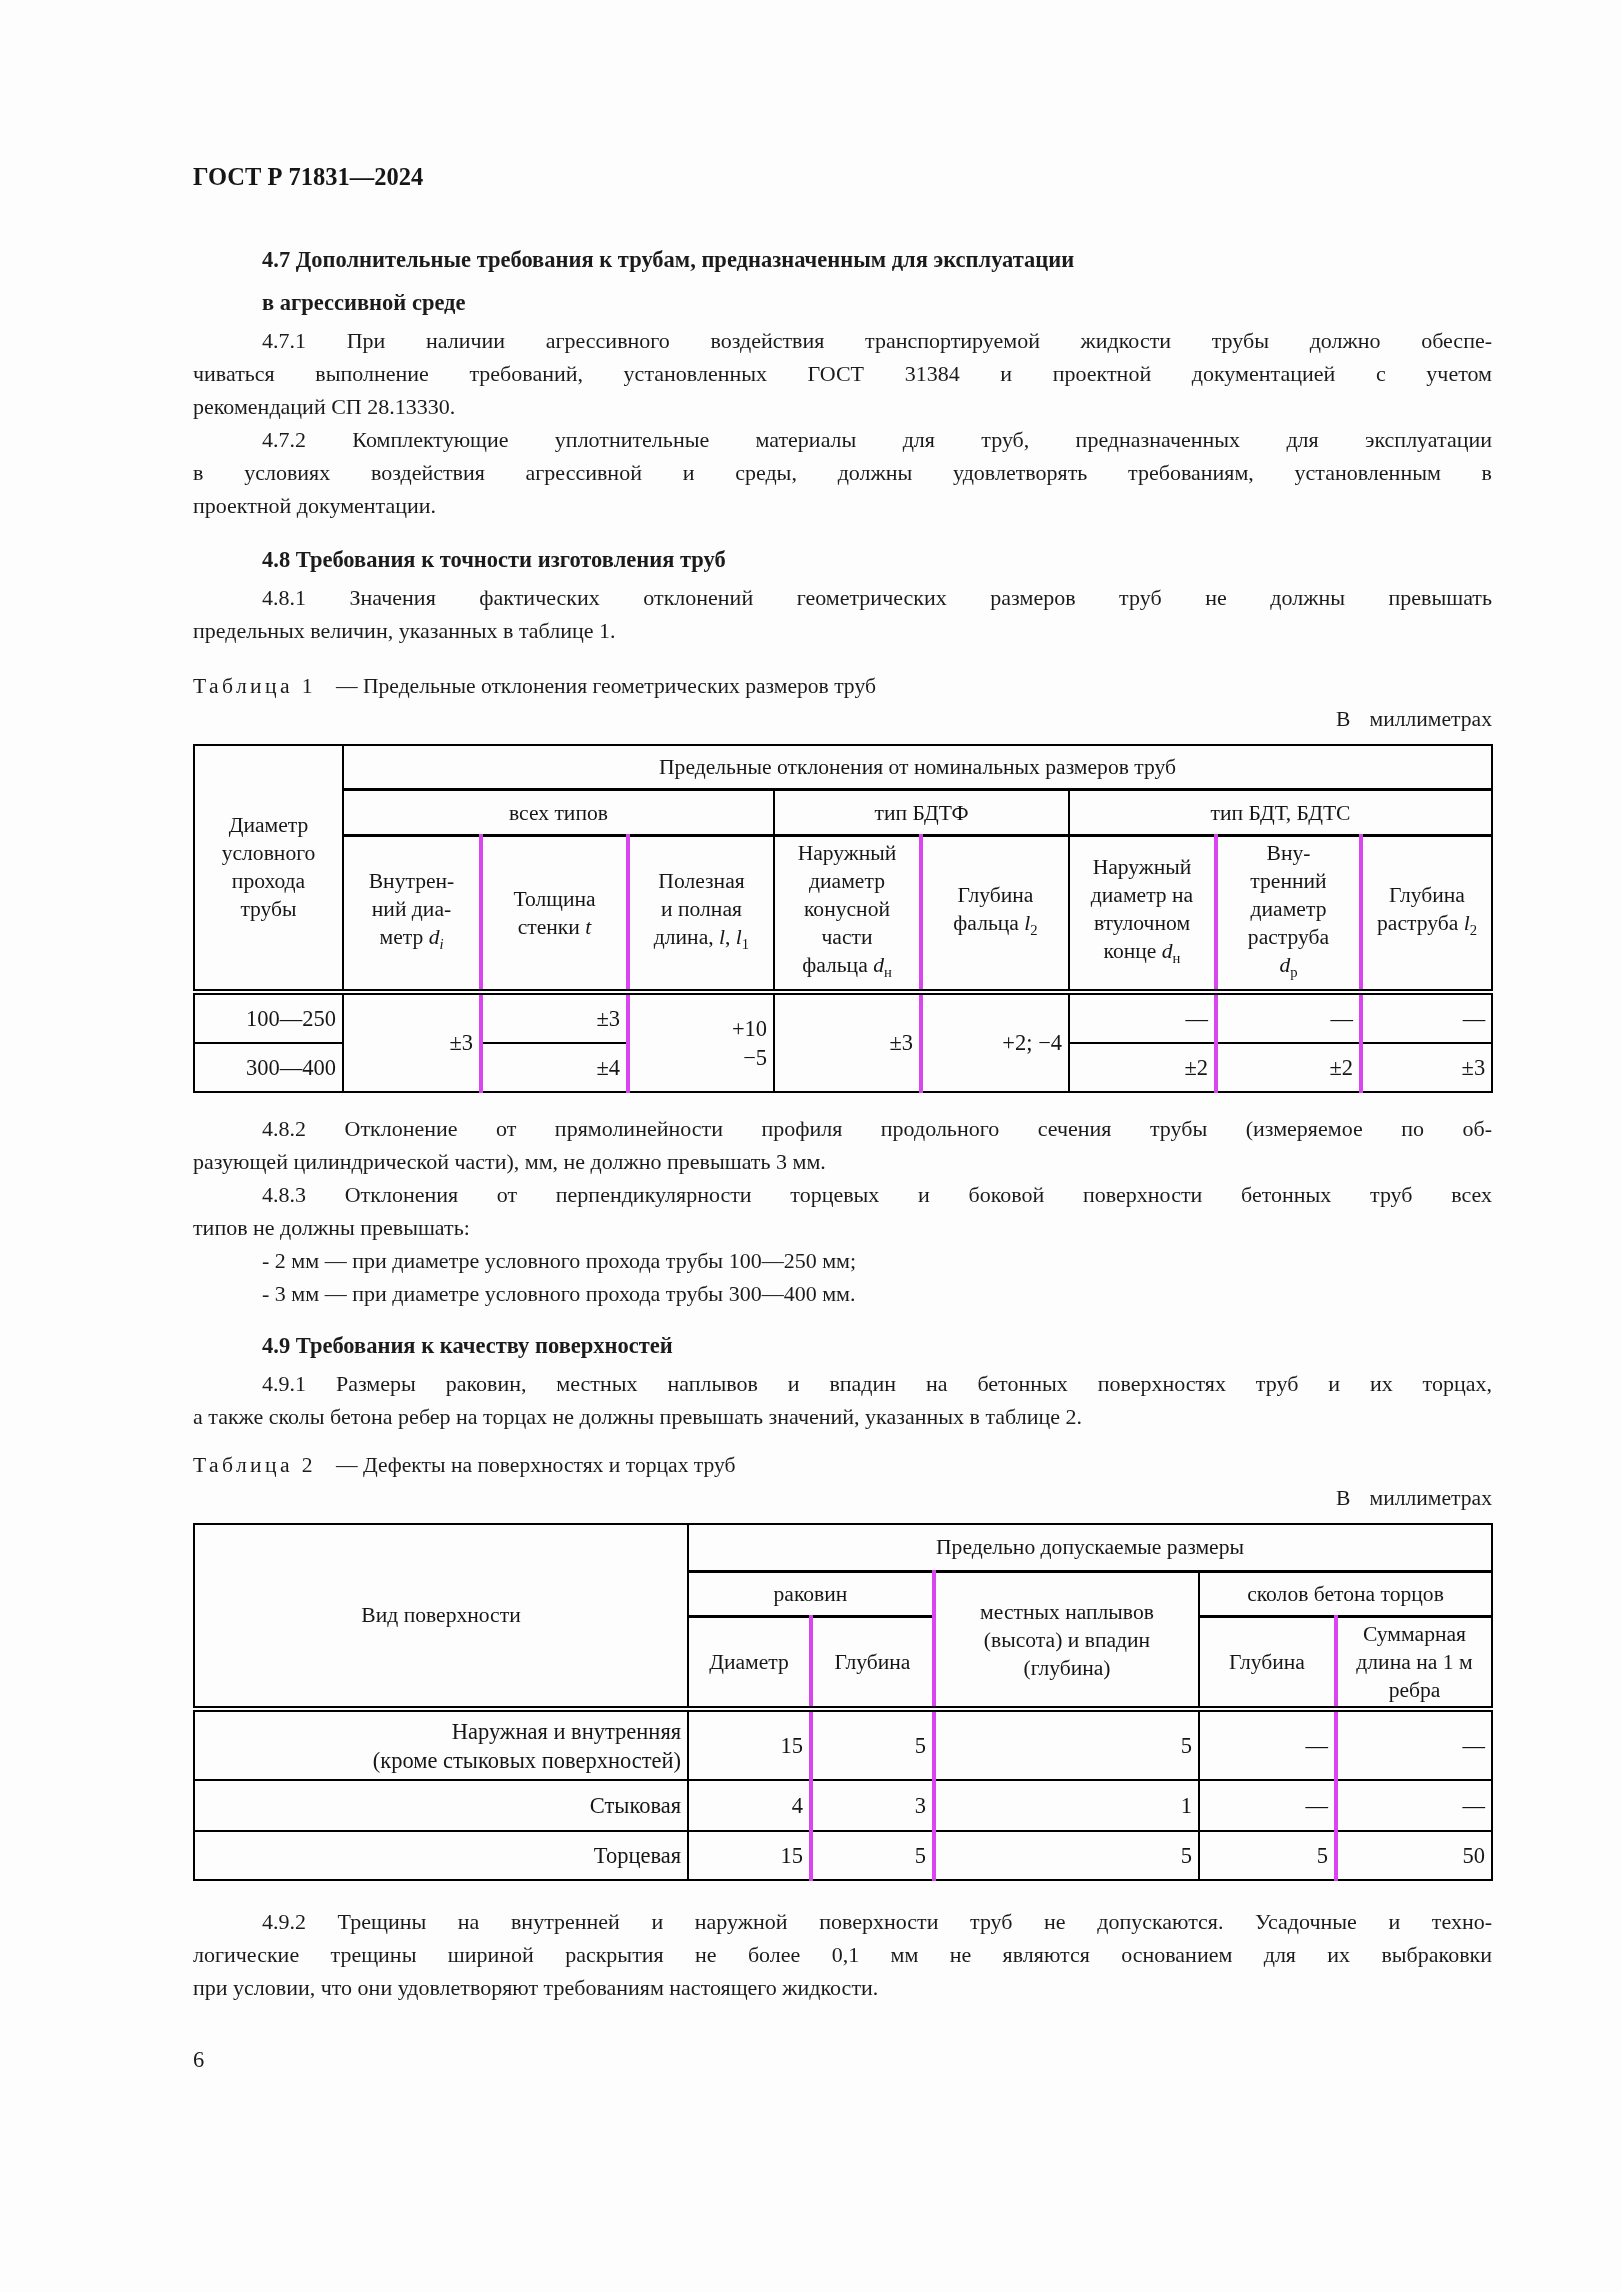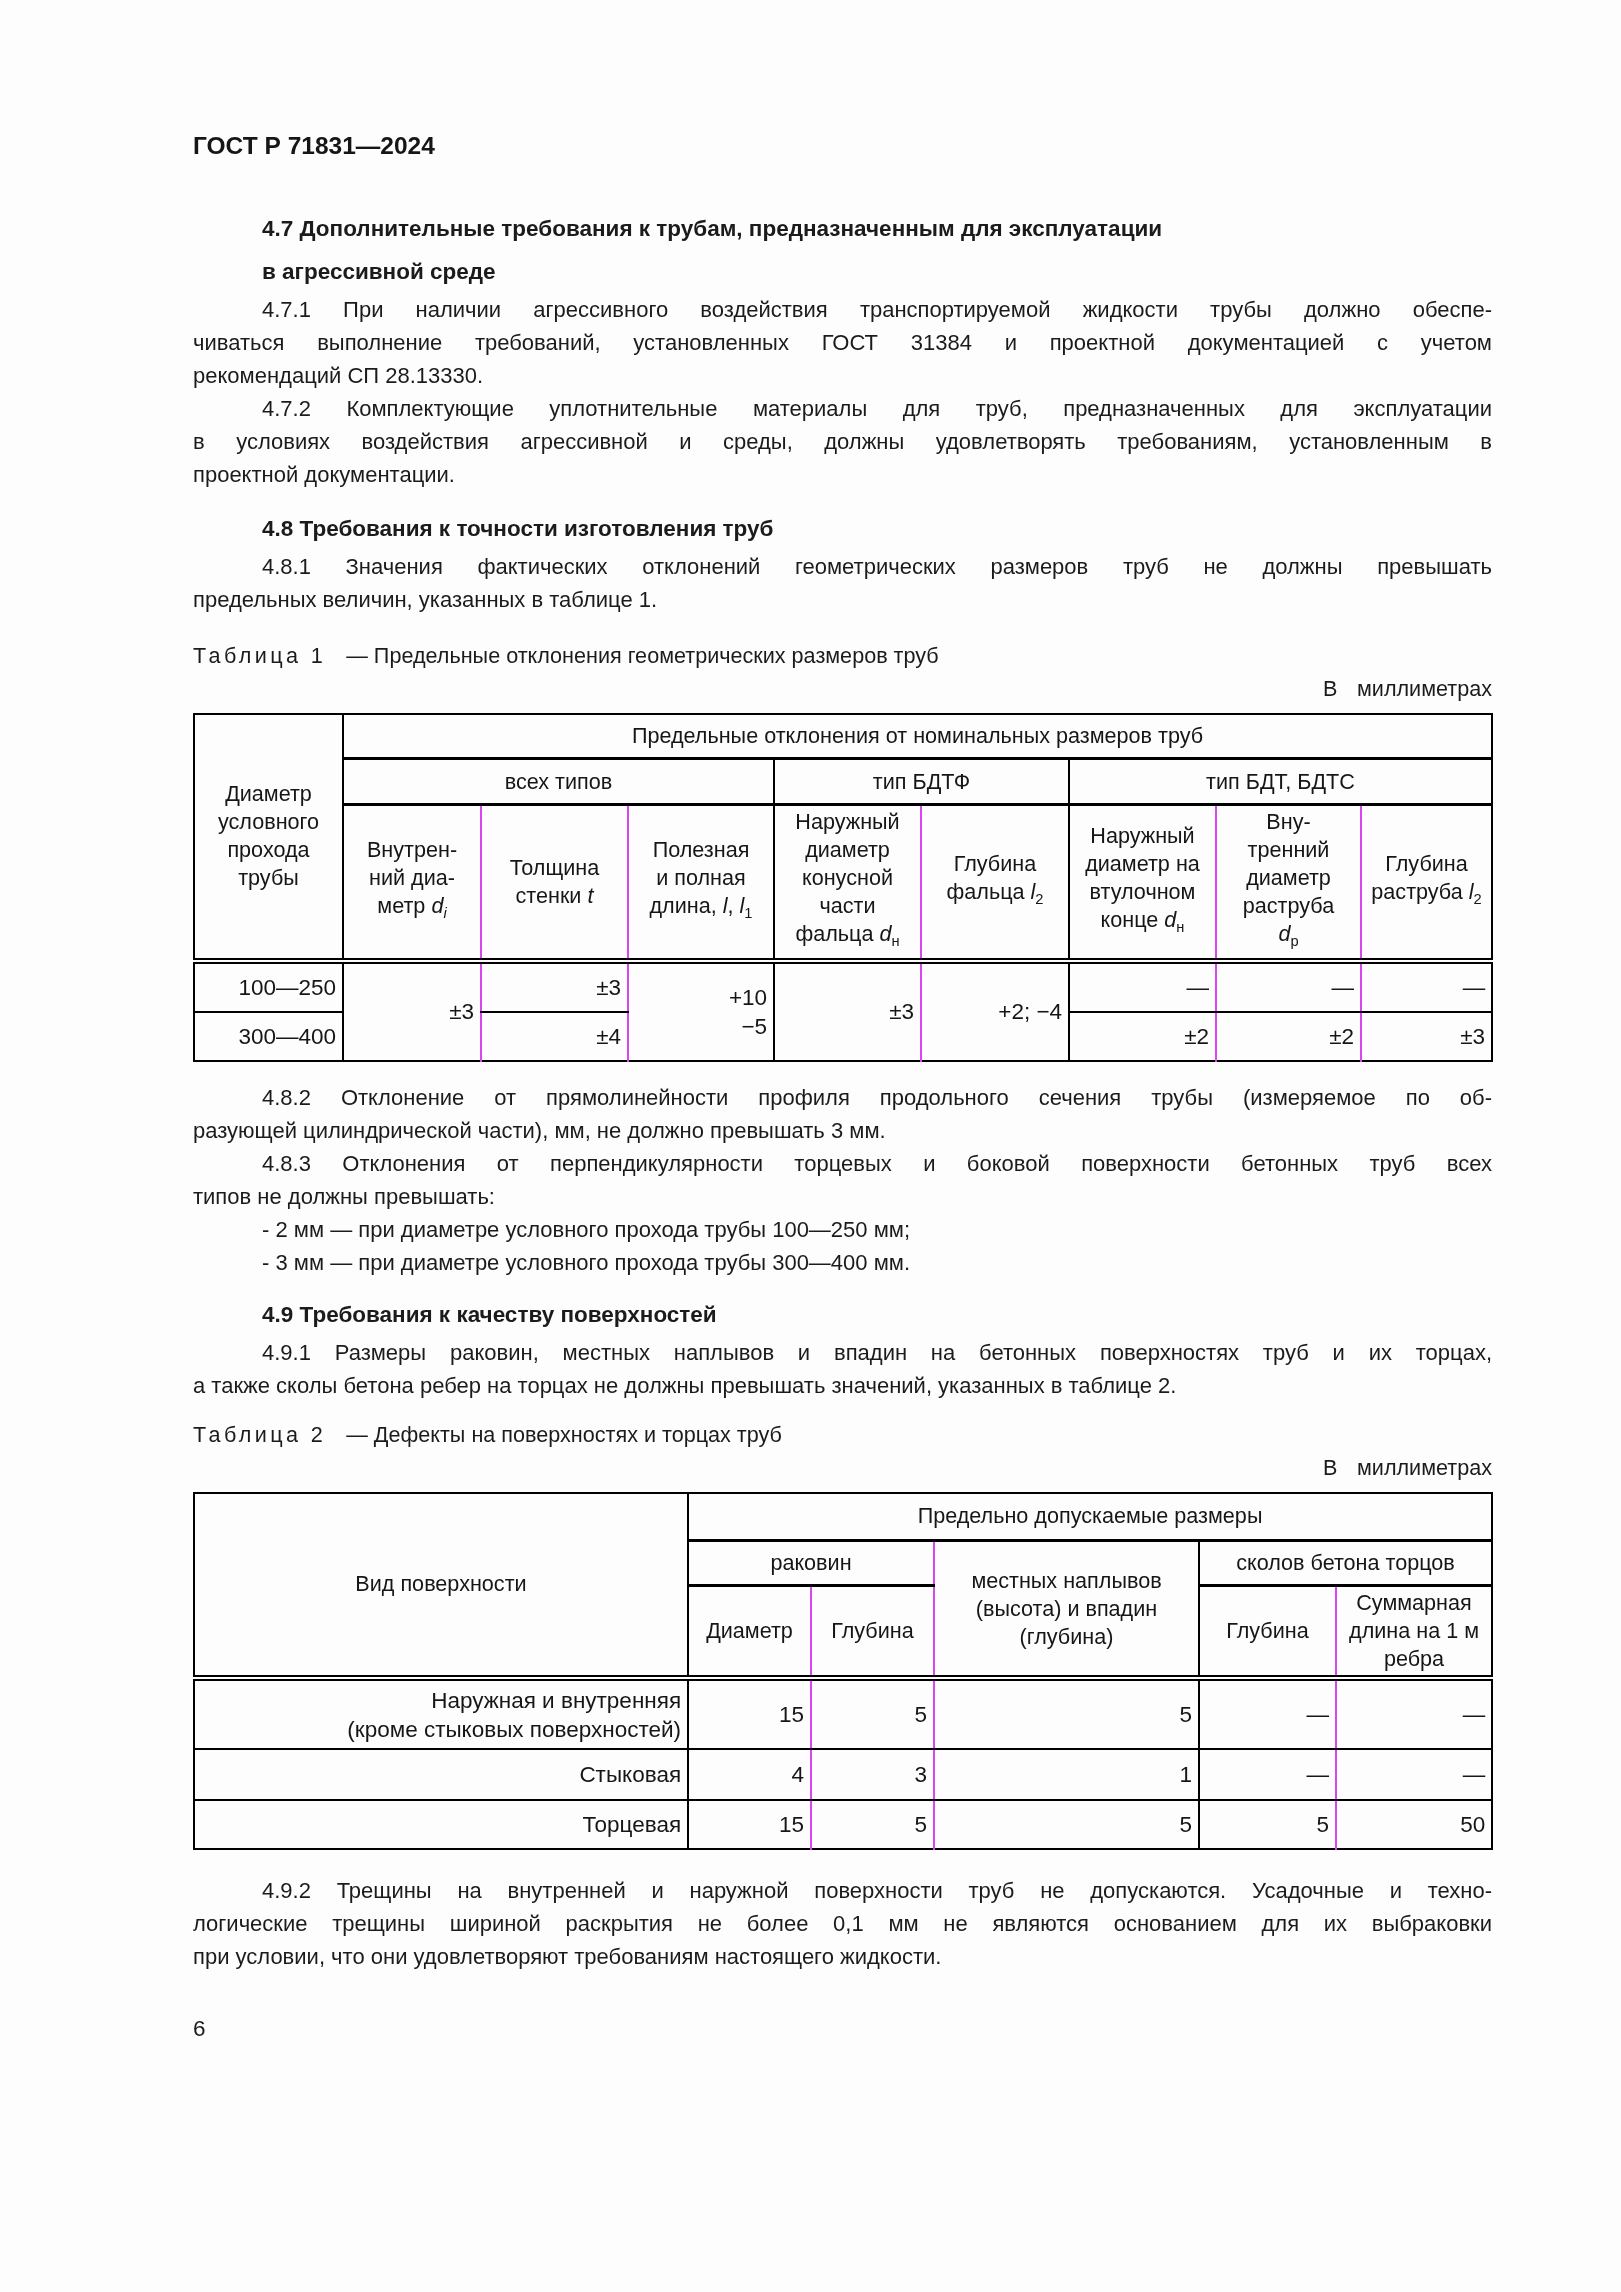--- a/index.html
+++ b/index.html
@@ -4,21 +4,21 @@
 <style>
   html,body{margin:0;padding:0;}
   body{
     width:1621px;height:2293px;
     background:#ffffff;
     font-family:"Liberation Sans", sans-serif;
     color:#1b1b1b;
     -webkit-font-smoothing:antialiased;
   }
   .page{position:relative;width:1621px;height:2293px;background:#fdfdfd;overflow:hidden;}
-  .content{position:absolute;left:193px;top:131px;width:1299px;}
+  .content{position:absolute;left:193px;top:162px;width:1299px;font-family:Liberation Serif, serif;}
 
   .doc-header{font-size:24.5px;font-weight:700;line-height:29px;color:#161616;}
 
   .sec-title{font-weight:700;font-size:22.5px;line-height:43px;padding-left:69px;}
   .sec-title.mt-47{margin-top:47px;}
   .sec-title.mt-48{margin-top:15.7px;}
   .sec-title.mt-49{margin-top:13.7px;}
 
   .para{font-size:22px;line-height:33px;}
   .para.mt20{margin-top:19.6px;}
@@ -45,21 +45,21 @@
     vertical-align:middle;
     padding:2px 5.9px;
     font-size:21.6px;
     line-height:28px;
     color:#161616;
   }
   table.gt td{font-size:22.5px;line-height:29px;text-align:right;}
   .hb4{border-bottom:3.9px solid #000;border-radius:21px;}
   .dbl{border-bottom:6.9px double #000;}
   .bb3{border-bottom:2.9px solid #000;}
-  .bl2{border-left:2px solid #d946ef;}
+  .bl2{border-left:4px solid #d946ef;}
   .bl3{border-left:2.9px solid #000;}
   .br3{border-right:2.9px solid #000;}
   sub{font-size:0.68em;}
   i{font-style:italic;}
 
   .bullets{font-size:22px;line-height:33px;}
   .bullet{text-indent:69px;text-align:left;}
 
   .pageno{font-size:22.5px;line-height:33px;margin-top:39px;text-align:left;}
 </style>

